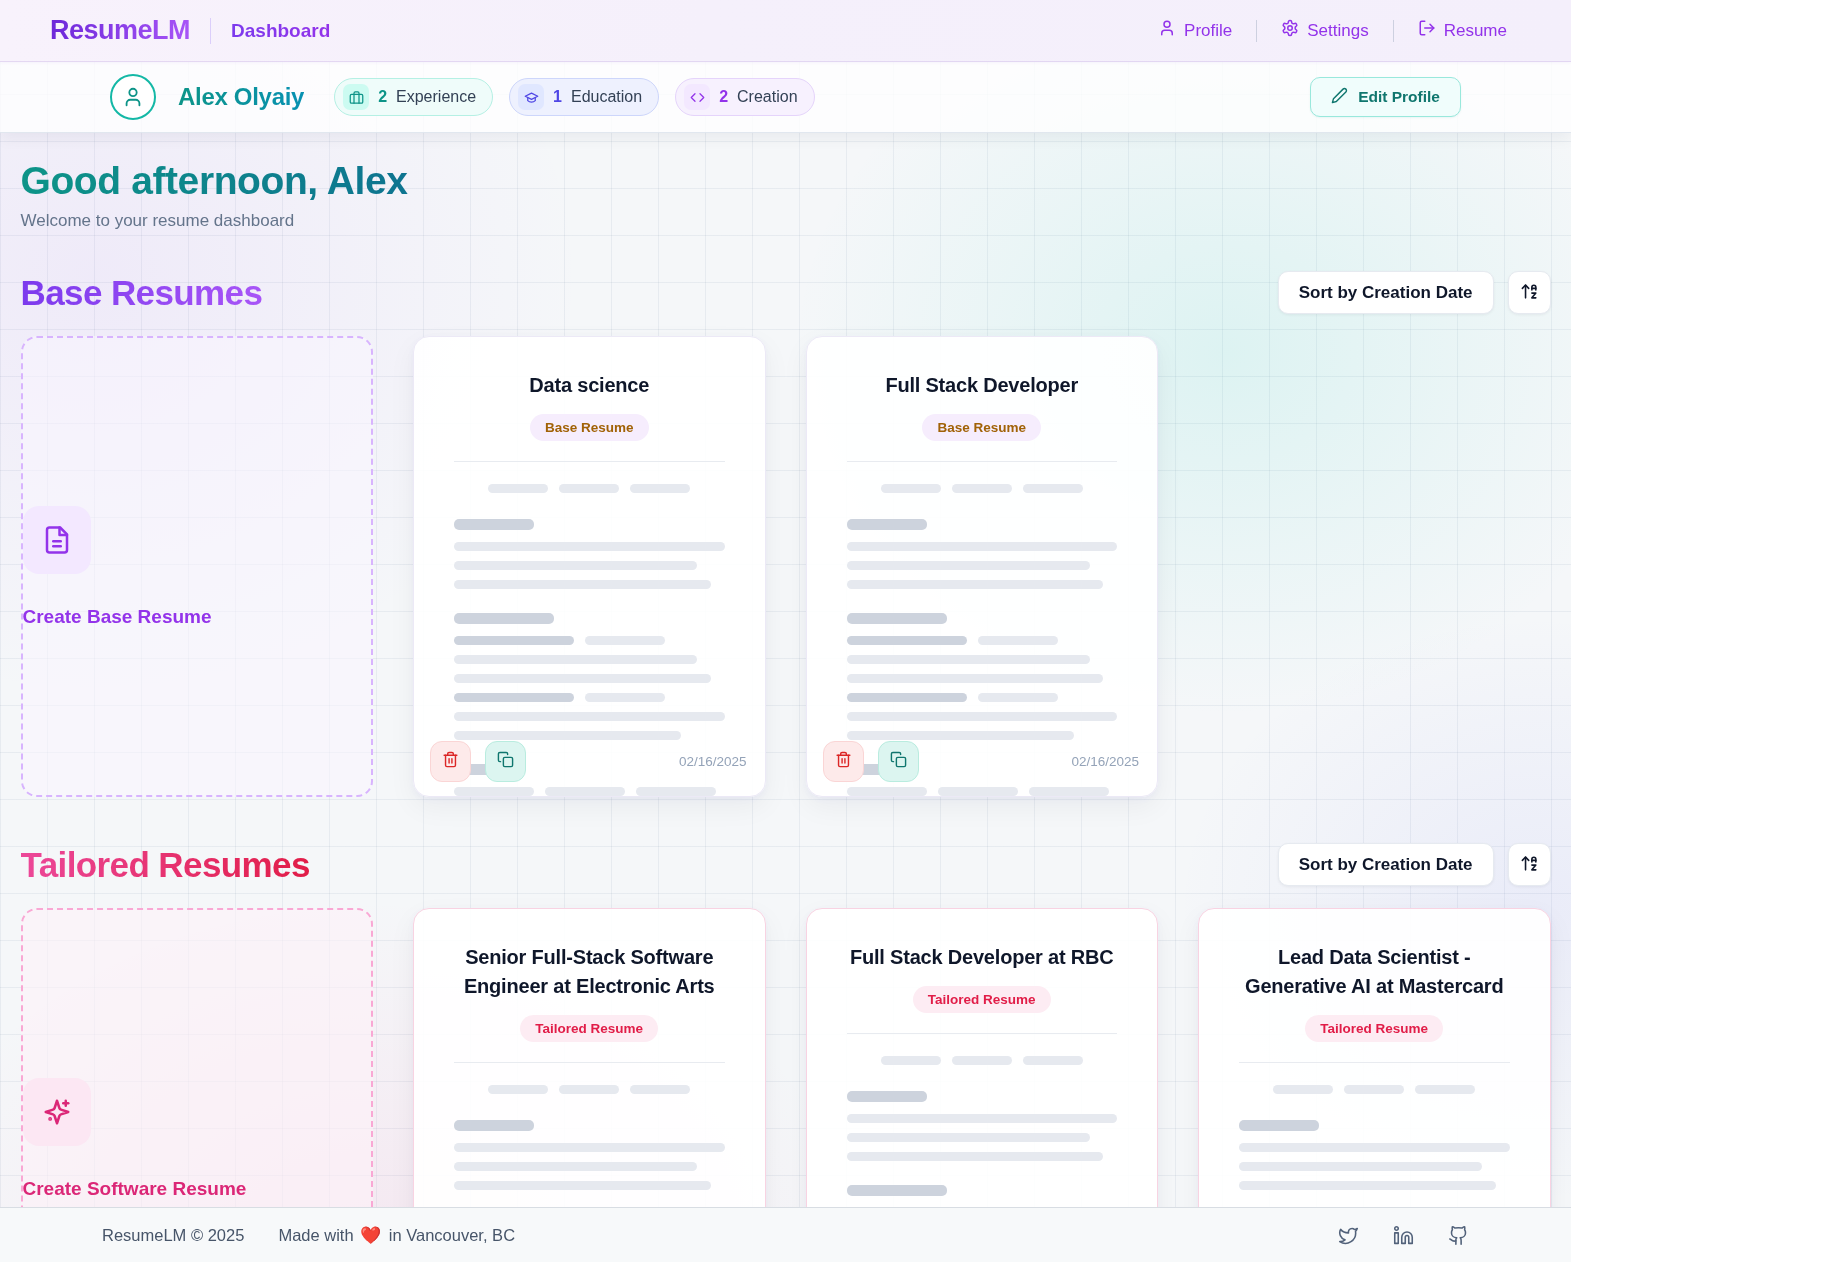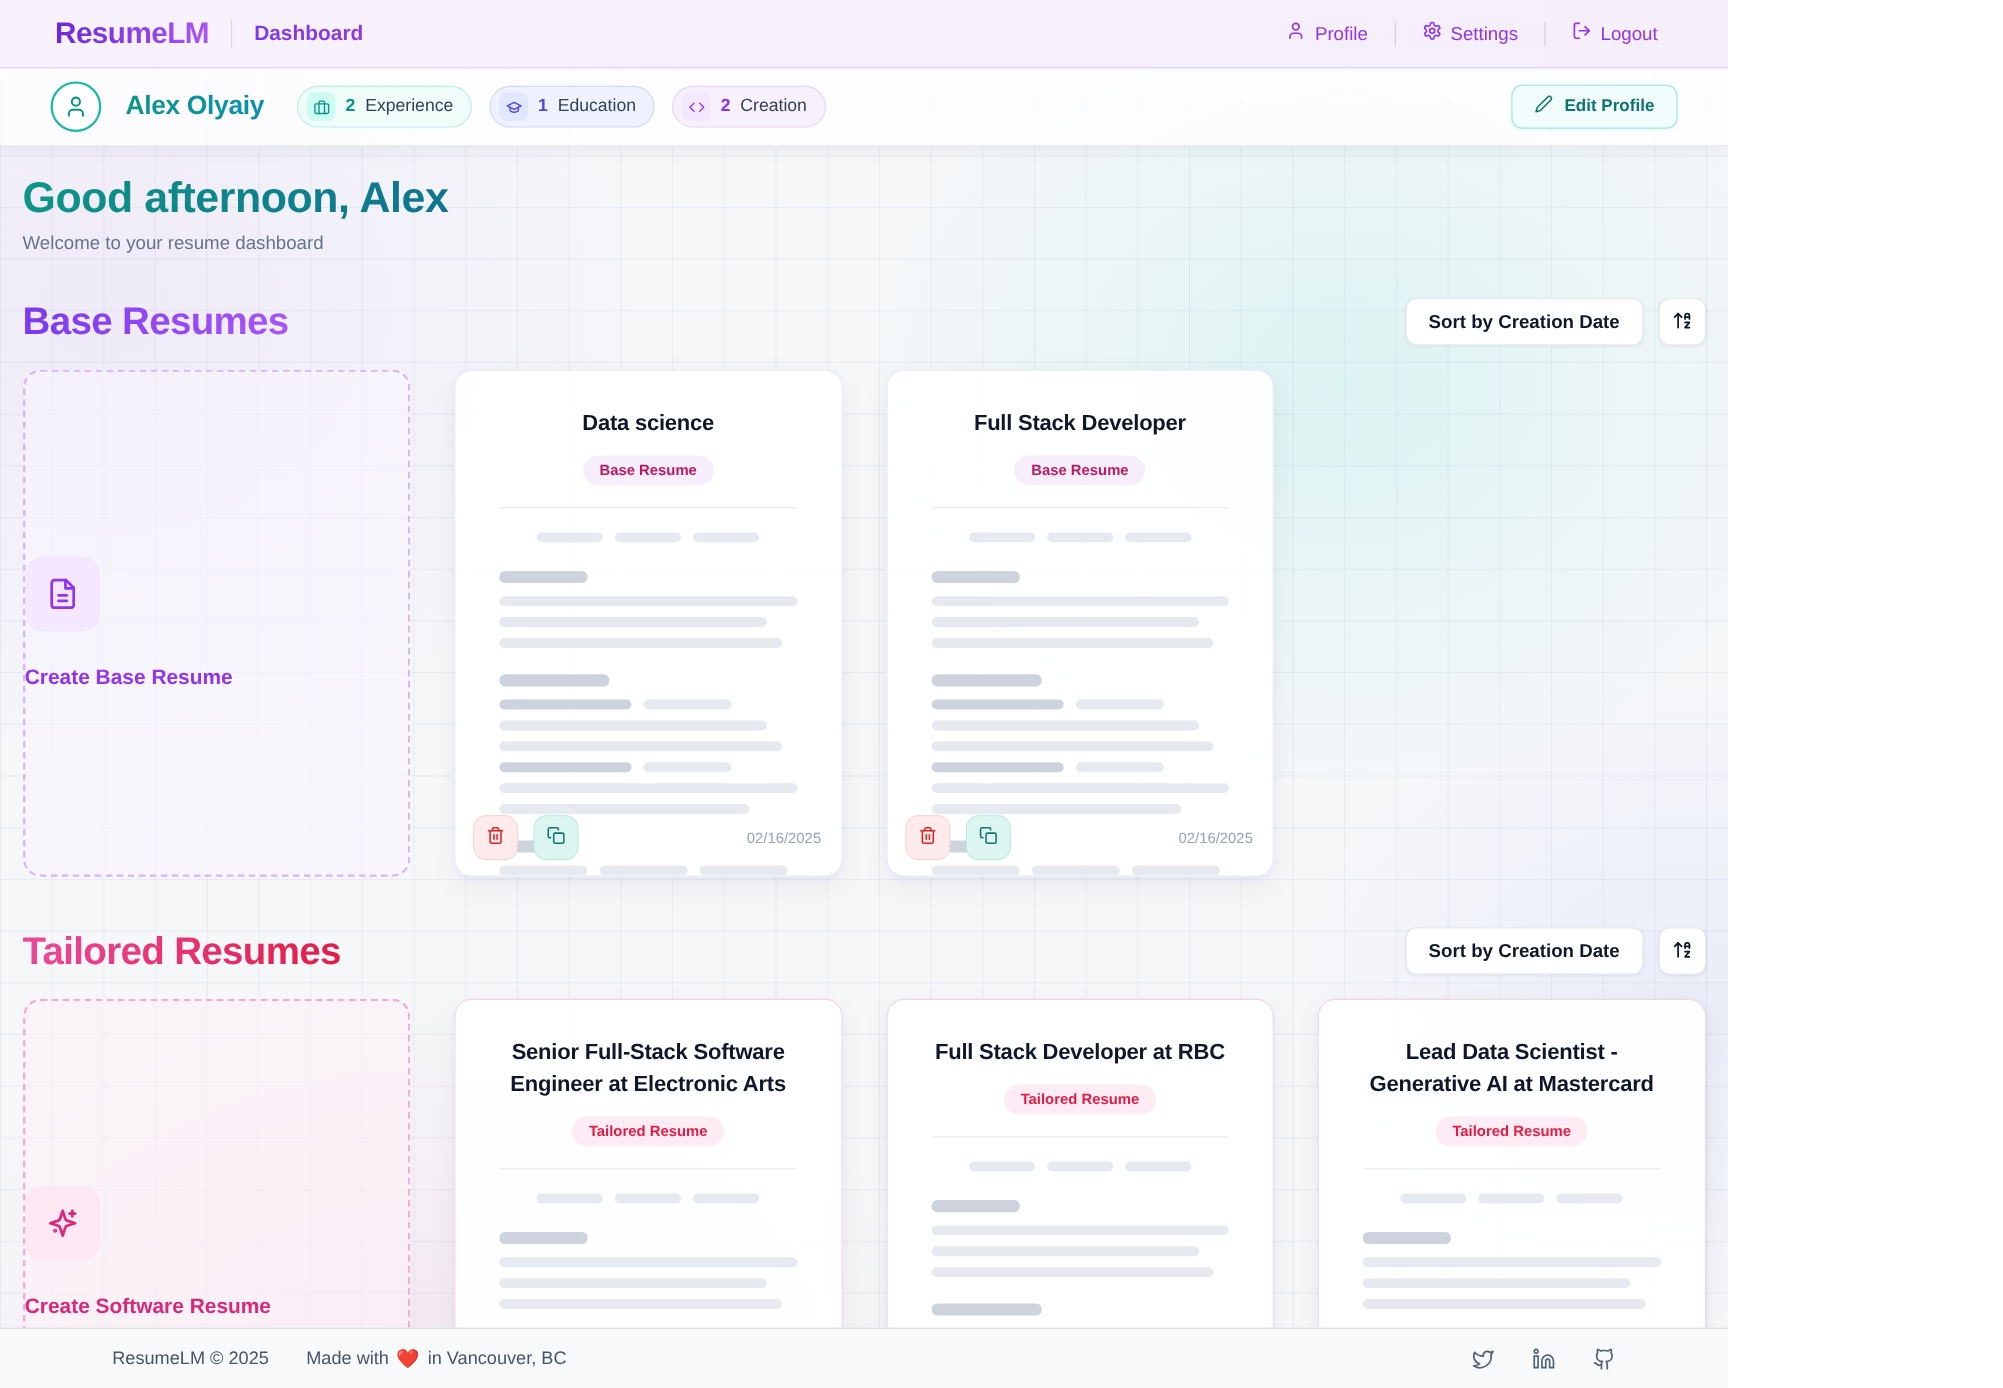--- a/index.html
+++ b/index.html
@@ -26,21 +26,21 @@
   .nav-sep { width:1px; height:26px; background:rgba(167,139,250,0.35); margin:0 20px; }
   .page-link { font-size:19px; font-weight:700; background-image:linear-gradient(90deg,#7c3aed,#9333ea); cursor:pointer; }
   .nav-right { margin-left:auto; display:flex; align-items:center; gap:0; }
   .nav-item { display:flex; align-items:center; gap:8px; color:#9333ea; font-size:17px; font-weight:500;
     padding:8px 14px; border-radius:8px; cursor:pointer; }
   .nav-item svg { stroke:#9333ea; }
   .nav-vdiv { width:1px; height:22px; background:rgba(148,163,184,0.4); margin:0 10px; }
 
   
   .profile-bar { position:relative; z-index:4; height:71px; display:flex; align-items:center; gap:22px;
-    padding:0 46px; background:rgba(255,255,255,0.78);
+    padding:0 110px; background:rgba(255,255,255,0.78);
     border-bottom:1px solid rgba(203,213,225,0.55); box-shadow:0 6px 14px rgba(15,23,42,0.05); }
   .avatar { width:46px; height:46px; border-radius:50%; background:#ffffff; border:2px solid #14b8a6;
     display:flex; align-items:center; justify-content:center; flex:0 0 auto; }
   .profile-name { font-size:24px; font-weight:800; letter-spacing:-0.3px;
     background-image:linear-gradient(90deg,#0d9488,#0891b2); margin-right:8px; }
   .badges { display:flex; align-items:center; gap:16px; }
   .badge { display:flex; align-items:center; gap:9px; height:38px; padding:0 16px 0 8px;
     border-radius:999px; font-size:16px; }
   .badge .ibox { width:26px; height:26px; border-radius:7px; display:flex; align-items:center; justify-content:center; }
   .badge .cnt { font-weight:800; }
@@ -85,21 +85,21 @@
   .create-card.tailored .create-label { color:#db2777; }
 
   .resume-card { position:relative; height:461px; background:rgba(255,255,255,0.92); border-radius:16px;
     padding:34px 40px 60px; cursor:pointer; overflow:hidden;
     box-shadow:0 2px 6px rgba(99,102,241,0.05), 0 10px 28px rgba(15,23,42,0.05); }
   .resume-card.base-card { border:1px solid #ece9f6; }
   .resume-card.tailored-card { border:1px solid #f8d3e2; }
   .card-title { text-align:center; font-size:20px; font-weight:700; color:#0f172a; line-height:1.45; letter-spacing:-0.2px; }
   .card-pill-row { display:flex; justify-content:center; margin-top:14px; }
   .pill { font-size:13.5px; font-weight:700; padding:6px 15px; border-radius:999px; }
-  .pill.base { color:#be185d; background:#f6edfd; }
+  .pill.base { color:#a16207; background:#f6edfd; }
   .pill.tailored { color:#e11d48; background:#fdecf3; }
   .card-divider { height:1px; background:#e8ebf0; margin:20px 0 22px; }
 
   
   .sk { display:block; height:9px; border-radius:5px; background:#e6e9ef; }
   .sk.d { background:#cdd3dd; }
   .sk-contact { display:flex; justify-content:center; gap:11px; margin-bottom:26px; }
   .sk-contact .sk { width:60px; }
   .sk-sec { margin-bottom:24px; }
   .sk-sec .sk { margin-bottom:10px; }
@@ -156,21 +156,21 @@
       </div>
       <div class="nav-vdiv"></div>
       <div class="nav-item">
         <span>
           <svg width="18" height="18" viewBox="0 0 24 24" fill="none" stroke-width="2" stroke-linecap="round" stroke-linejoin="round">
               <path d="M9 21H5a2 2 0 0 1-2-2V5a2 2 0 0 1 2-2h4"></path>
               <polyline points="16 17 21 12 16 7"></polyline>
               <line x1="21" y1="12" x2="9" y2="12"></line>
             </svg>
         </span>
-        <span>Logout</span>
+        <span>Resume</span>
       </div>
     </nav>
   </header>
 
   <section class="profile-bar">
     <div class="avatar">
       <svg width="22" height="22" viewBox="0 0 24 24" fill="none" stroke="#0d9488" stroke-width="2" stroke-linecap="round" stroke-linejoin="round">
           <path d="M19 21v-2a4 4 0 0 0-4-4H9a4 4 0 0 0-4 4v2"></path>
           <circle cx="12" cy="7" r="4"></circle>
         </svg>

